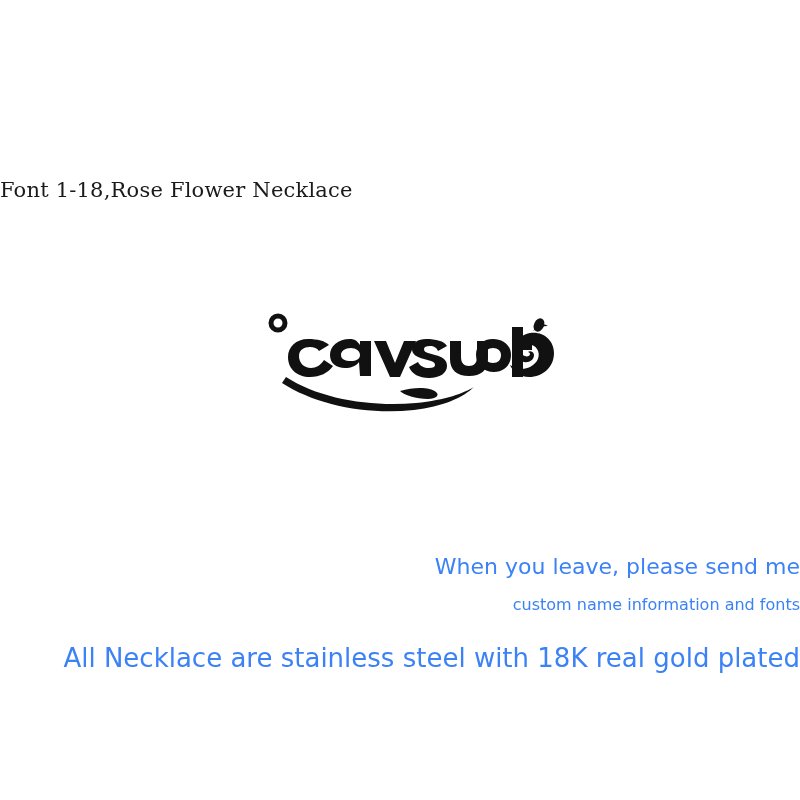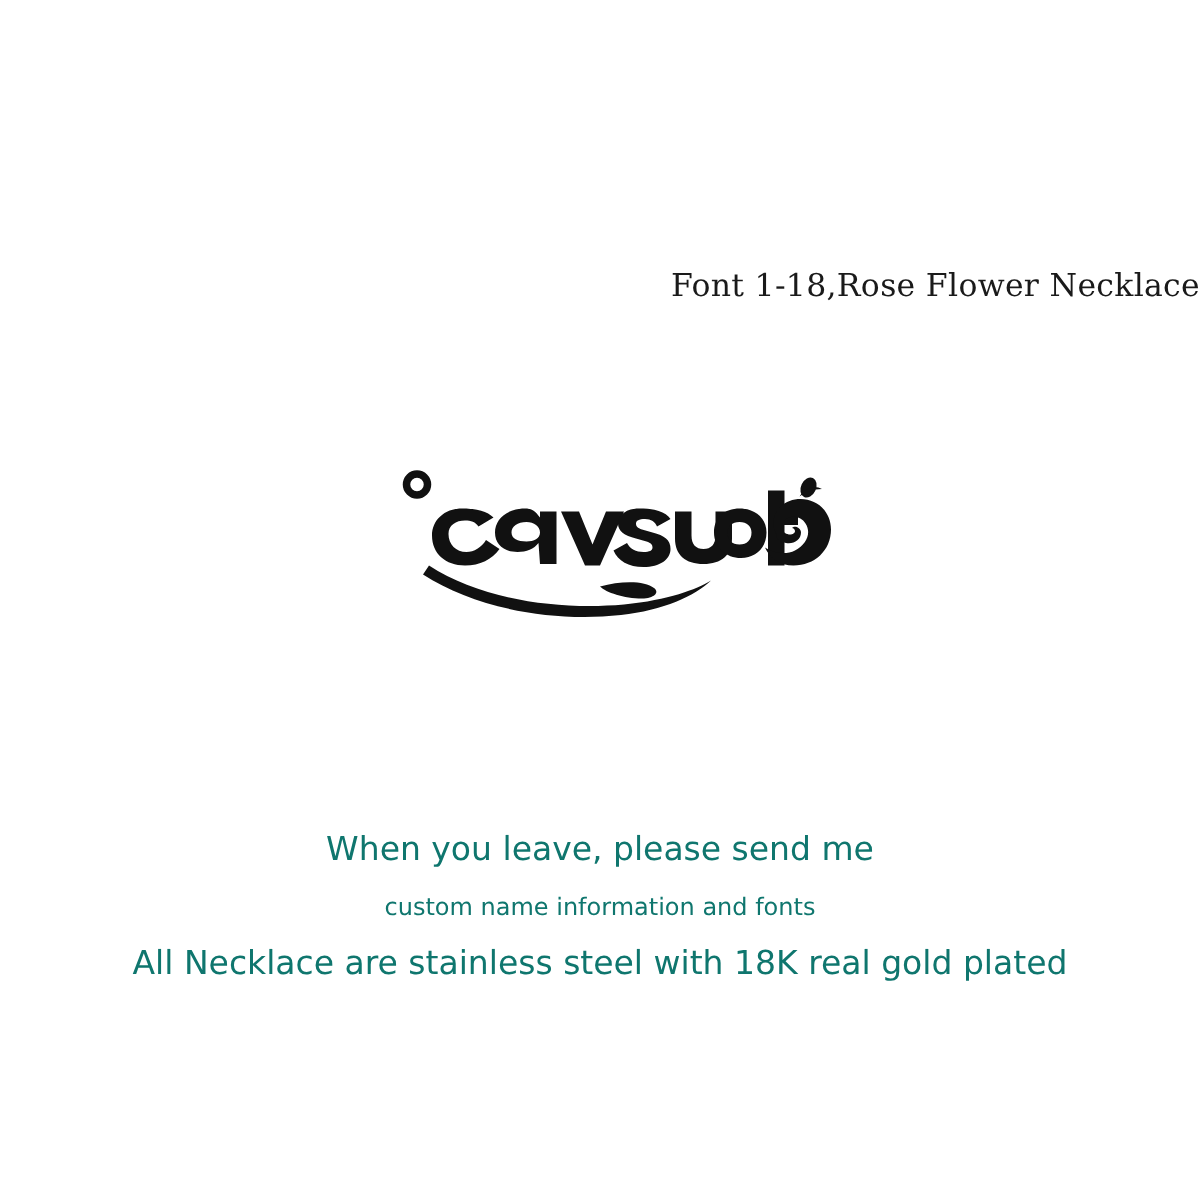--- a/index.html
+++ b/index.html
@@ -17,21 +17,21 @@
     position: relative;
     width: 800px;
     height: 800px;
     background: #ffffff;
   }
   .title-line {
     position: absolute;
     top: 178px;
     left: 0;
     width: 800px;
-    text-align: right;
+    text-align: left;
     font-family: "DejaVu Serif", serif;
     font-size: 21px;
     color: #1a1a1a;
     letter-spacing: 0.2px;
     white-space: nowrap;
   }
   .product-image {
     position: absolute;
     top: 295px;
     left: 250px;
@@ -45,34 +45,36 @@
   }
   .caption-block {
     position: absolute;
     top: 548px;
     left: 0;
     width: 800px;
     text-align: center;
   }
   .caption-line {
     font-family: "DejaVu Sans", sans-serif;
-    color: #0f766e;
+    color: #3b82f6;
     white-space: nowrap;
+    text-align: right;
   }
   .caption-line.l1 {
     font-size: 22px;
     line-height: 38px;
   }
   .caption-line.l2 {
     font-size: 16px;
     line-height: 38px;
   }
   .caption-line.l3 {
-    font-size: 22px;
+    font-size: 26px;
     line-height: 38px;
+    margin-top: 15px;
   }
 </style>
 </head>
 <body>
 
 <div class="page">
 
   <div class="title-line">Font 1-18,Rose Flower Necklace</div>
 
   <div class="product-image">

